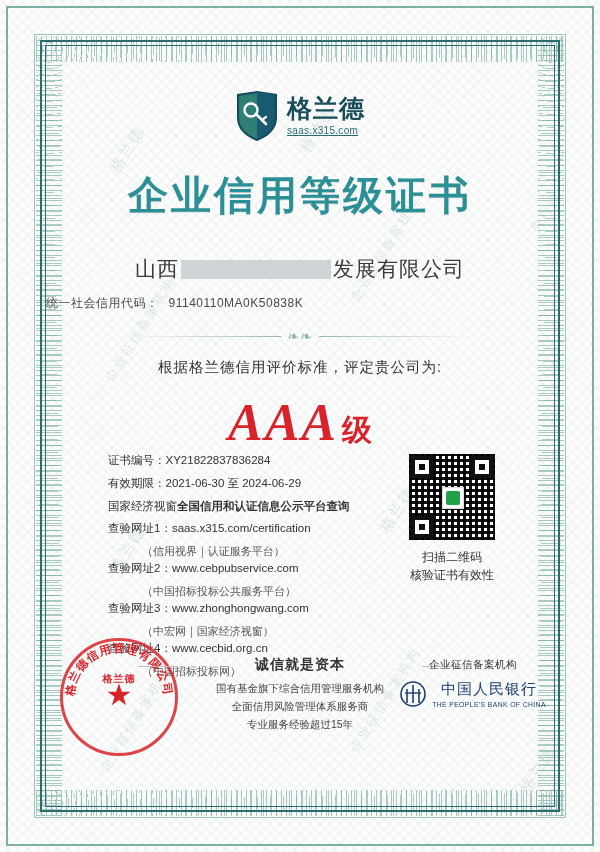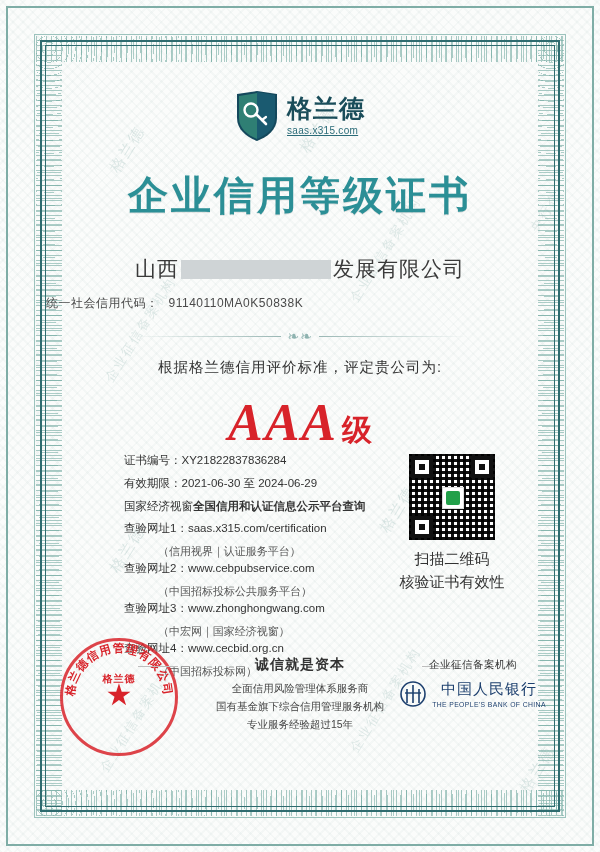--- a/index.html
+++ b/index.html
@@ -129,21 +129,21 @@
   }
   .grade .aaa{
     font-size:52px;font-weight:bold;color:#d8232a;letter-spacing:2px;
     font-family:"Liberation Serif","DejaVu Serif",serif;
     font-style:italic;
   }
   .grade .lv{
     font-size:30px;font-weight:bold;color:#d8232a;margin-left:4px;
   }
   .details{
-    position:absolute;left:78px;top:406px;width:260px;
+    position:absolute;left:62px;top:406px;width:260px;
     font-size:11.5px;color:#333;line-height:1.55;
   }
   .details .row{margin-bottom:5px;white-space:nowrap;}
   .details .lbl{color:#333;}
   .details .val{color:#333;}
   .details .bold{font-weight:bold;}
   .details .sub{color:#555;padding-left:34px;font-size:11px;}
   .qr-block{
     position:absolute;right:42px;top:408px;width:120px;text-align:center;
   }
@@ -156,21 +156,21 @@
     background-blend-mode:multiply;
     position:relative;
   }
   .qr .fp{position:absolute;width:22px;height:22px;background:#fff;border:4px solid #111;box-sizing:border-box;}
   .qr .fp i{position:absolute;left:4px;top:4px;right:4px;bottom:4px;background:#111;display:block;}
   .qr .fp.tl{left:2px;top:2px;}
   .qr .fp.tr{right:2px;top:2px;}
   .qr .fp.bl{left:2px;bottom:2px;}
   .qr .center{position:absolute;left:33px;top:33px;width:20px;height:20px;background:#fff;border:1px solid #ddd;}
   .qr .center b{position:absolute;left:3px;top:3px;width:14px;height:14px;background:#22a04a;border-radius:2px;}
-  .qr-cap{margin-top:8px;font-size:15px;color:#333;line-height:1.5;}
+  .qr-cap{margin-top:8px;font-size:12px;color:#333;line-height:1.5;}
   
   .bottom{
     position:absolute;left:0;right:0;bottom:40px;height:110px;
   }
   .bot-center{
     position:absolute;left:50%;transform:translateX(-50%);top:0;text-align:center;width:260px;
   }
   .bot-center .slogan{font-size:14px;font-weight:bold;color:#333;letter-spacing:1px;}
   .bot-center .lines{font-size:10.5px;color:#444;line-height:1.7;margin-top:6px;}
   .sep{
@@ -339,22 +339,22 @@
         <div class="star">★</div>
         <div class="t-top" style="top:34px;">格兰德</div>
       </div>
 
       <div class="sep l"></div>
       <div class="sep r"></div>
 
       <div class="bot-center">
         <div class="slogan">诚信就是资本</div>
         <div class="lines">
+          <div>国有基金旗下综合信用管理服务机构</div>
           <div>全面信用风险管理体系服务商</div>
-          <div>国有基金旗下综合信用管理服务机构</div>
           <div>专业服务经验超过15年</div>
         </div>
       </div>
 
       <div class="pbc">
         <div class="head">企业征信备案机构</div>
         <div class="pbc-row">
           <svg class="emblem" viewBox="0 0 26 26">
             <circle cx="13" cy="13" r="12" fill="none" stroke="#1c3f6e" stroke-width="1.6"></circle>
             <path d="M13 4 L13 22 M7 8 L7 22 M19 8 L19 22" stroke="#1c3f6e" stroke-width="1.6"></path>

